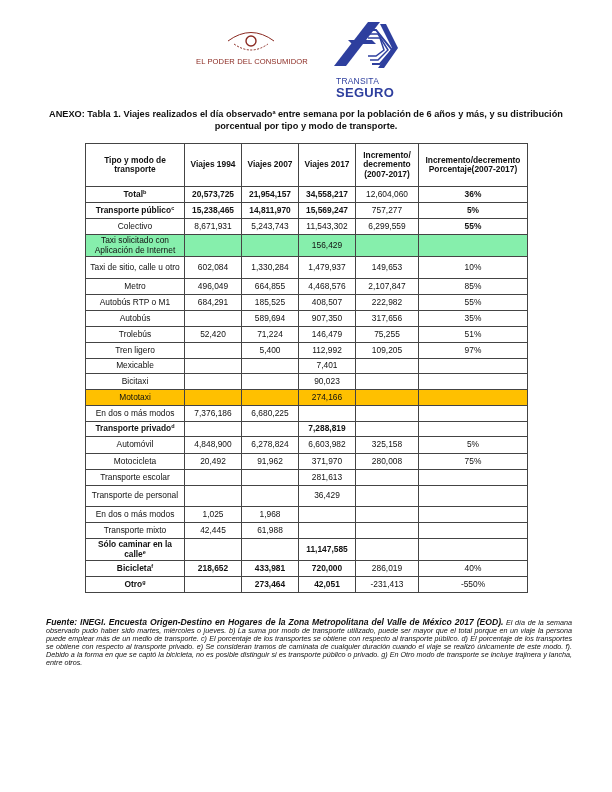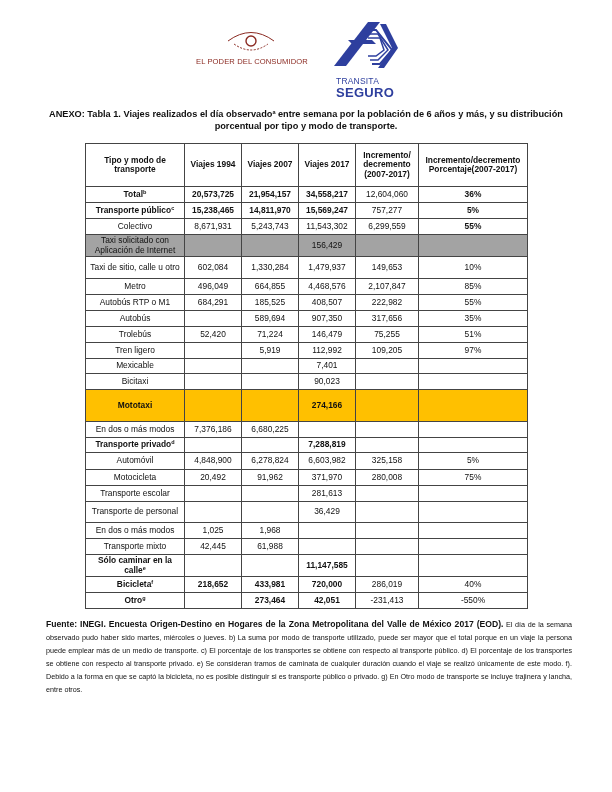--- a/index.html
+++ b/index.html
@@ -11,26 +11,26 @@
   .logo-right svg { display: block; }
   .logo-right .t1 { font-size: 8.5px; color: #2e3f9e; margin-left: 8px; margin-top: -2px; letter-spacing: 0.2px; }
   .logo-right .t2 { font-size: 13px; font-weight: bold; color: #2e3f9e; margin-left: 8px; margin-top: -1px; letter-spacing: 0.3px; }
 
   .title { position: absolute; left: 40px; top: 108px; width: 532px; text-align: center; font-size: 9.2px; font-weight: bold; line-height: 12px; }
 
   table.data { position: absolute; left: 85px; top: 143px; border-collapse: collapse; font-size: 8.4px; table-layout: fixed; }
   table.data td, table.data th { border: 1px solid #444; text-align: center; vertical-align: middle; padding: 0 2px; line-height: 9.5px; }
   table.data th { font-weight: bold; font-size: 8.4px; }
   tr.bold td { font-weight: bold; }
-  tr.yellow td { background: #a3a3a3; }
+  tr.yellow td { background: #86efac; }
   tr.orange td { background: #ffc000; }
   td.pct-bold { font-weight: bold; }
   sup { font-size: 5.5px; vertical-align: 3px; line-height: 0; }
 
-  .footnote { position: absolute; left: 46px; top: 618px; width: 526px; font-size: 7.2px; line-height: 13px; text-align: justify; }
+  .footnote { position: absolute; left: 46px; top: 618px; width: 526px; font-size: 7.2px; line-height: 8px; text-align: justify; font-style: italic; }
   .footnote .src { font-weight: bold; font-size: 8.6px; }
 </style>
 </head>
 <body>
 
 <div class="logo-left">
   <svg width="50" height="22" viewBox="0 0 50 22">
     <path d="M2 11 Q25 -6 48 11" fill="none" stroke="#8b2a22" stroke-width="1"></path>
     <path d="M8 14 Q25 26 42 14" fill="none" stroke="#8b2a22" stroke-width="1" stroke-dasharray="2 1.5"></path>
     <circle cx="25" cy="11" r="5" fill="none" stroke="#8b2a22" stroke-width="1.4"></circle>
@@ -143,42 +143,42 @@
         <td><span>Trolebús</span></td>
         <td>52,420</td>
         <td>71,224</td>
         <td>146,479</td>
         <td>75,255</td>
         <td>51%</td>
       </tr>
       <tr style="height: 16px;">
         <td><span>Tren ligero</span></td>
         <td></td>
-        <td>5,919</td>
+        <td>5,400</td>
         <td>112,992</td>
         <td>109,205</td>
         <td>97%</td>
       </tr>
       <tr style="height: 15px;">
         <td><span>Mexicable</span></td>
         <td></td>
         <td></td>
         <td>7,401</td>
         <td></td>
         <td></td>
       </tr>
       <tr style="height: 16px;">
         <td><span>Bicitaxi</span></td>
         <td></td>
         <td></td>
         <td>90,023</td>
         <td></td>
         <td></td>
       </tr>
-      <tr class="orange" style="height: 32px; font-weight: bold;">
+      <tr class="orange" style="height: 16px;">
         <td><span>Mototaxi</span></td>
         <td></td>
         <td></td>
         <td>274,166</td>
         <td></td>
         <td></td>
       </tr>
       <tr style="height: 16px;">
         <td><span>En dos o más modos</span></td>
         <td>7,376,186</td>

